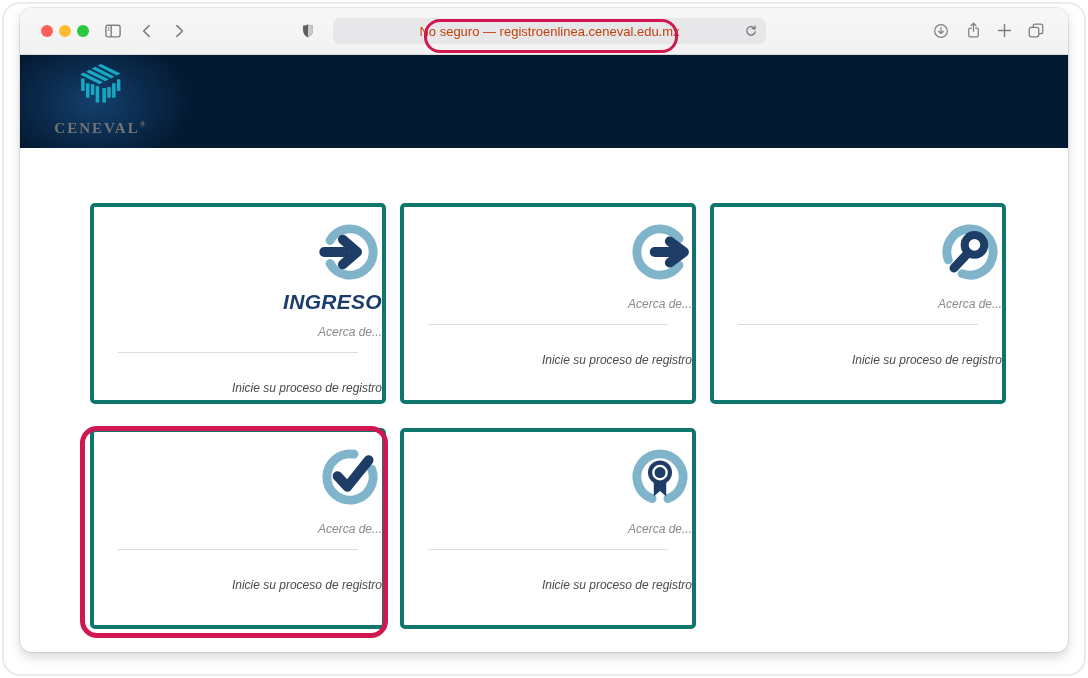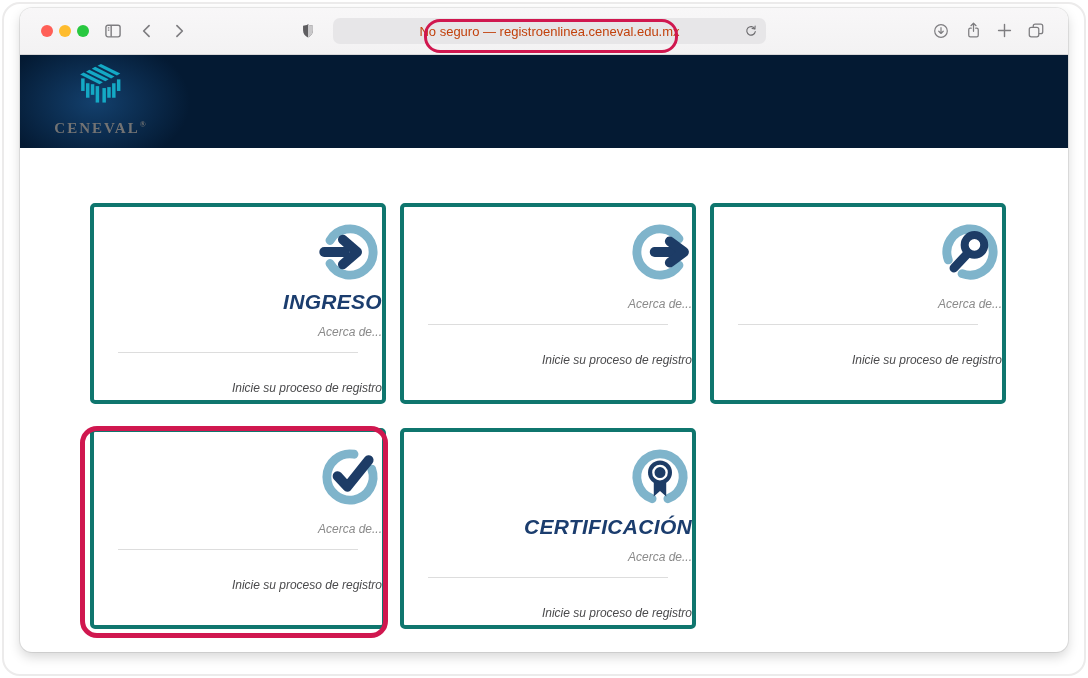--- a/index.html
+++ b/index.html
@@ -248,21 +248,20 @@
 
   <div class="card" style="left:380px;top:420px;">
     <div class="card-icon">
       <svg viewBox="0 0 72 72">
         <path class="icon-stroke" d="M44.9 60.4 A26 26 0 1 0 27.1 60.4" stroke="#7fb4cb" stroke-width="10"></path>
         <circle cx="36" cy="31" r="13.5" fill="#1d3c66"></circle>
         <circle class="icon-stroke" cx="36" cy="31" r="7.5" stroke="#ffffff" stroke-width="2.6"></circle>
         <path d="M29 42 h14 v16 l-7 -6.2 l-7 6.2 z" fill="#1d3c66"></path>
       </svg>
     </div>
-    <div class="card-title">CERTIFICACIÓN</div>
     <div class="card-about">Acerca de...</div>
     <div class="card-divider"></div>
     <div class="card-cta">Inicie su proceso de registro</div>
   </div>
 
   <div class="annot-card"></div>
 
 </div>
 
 </body></html>

